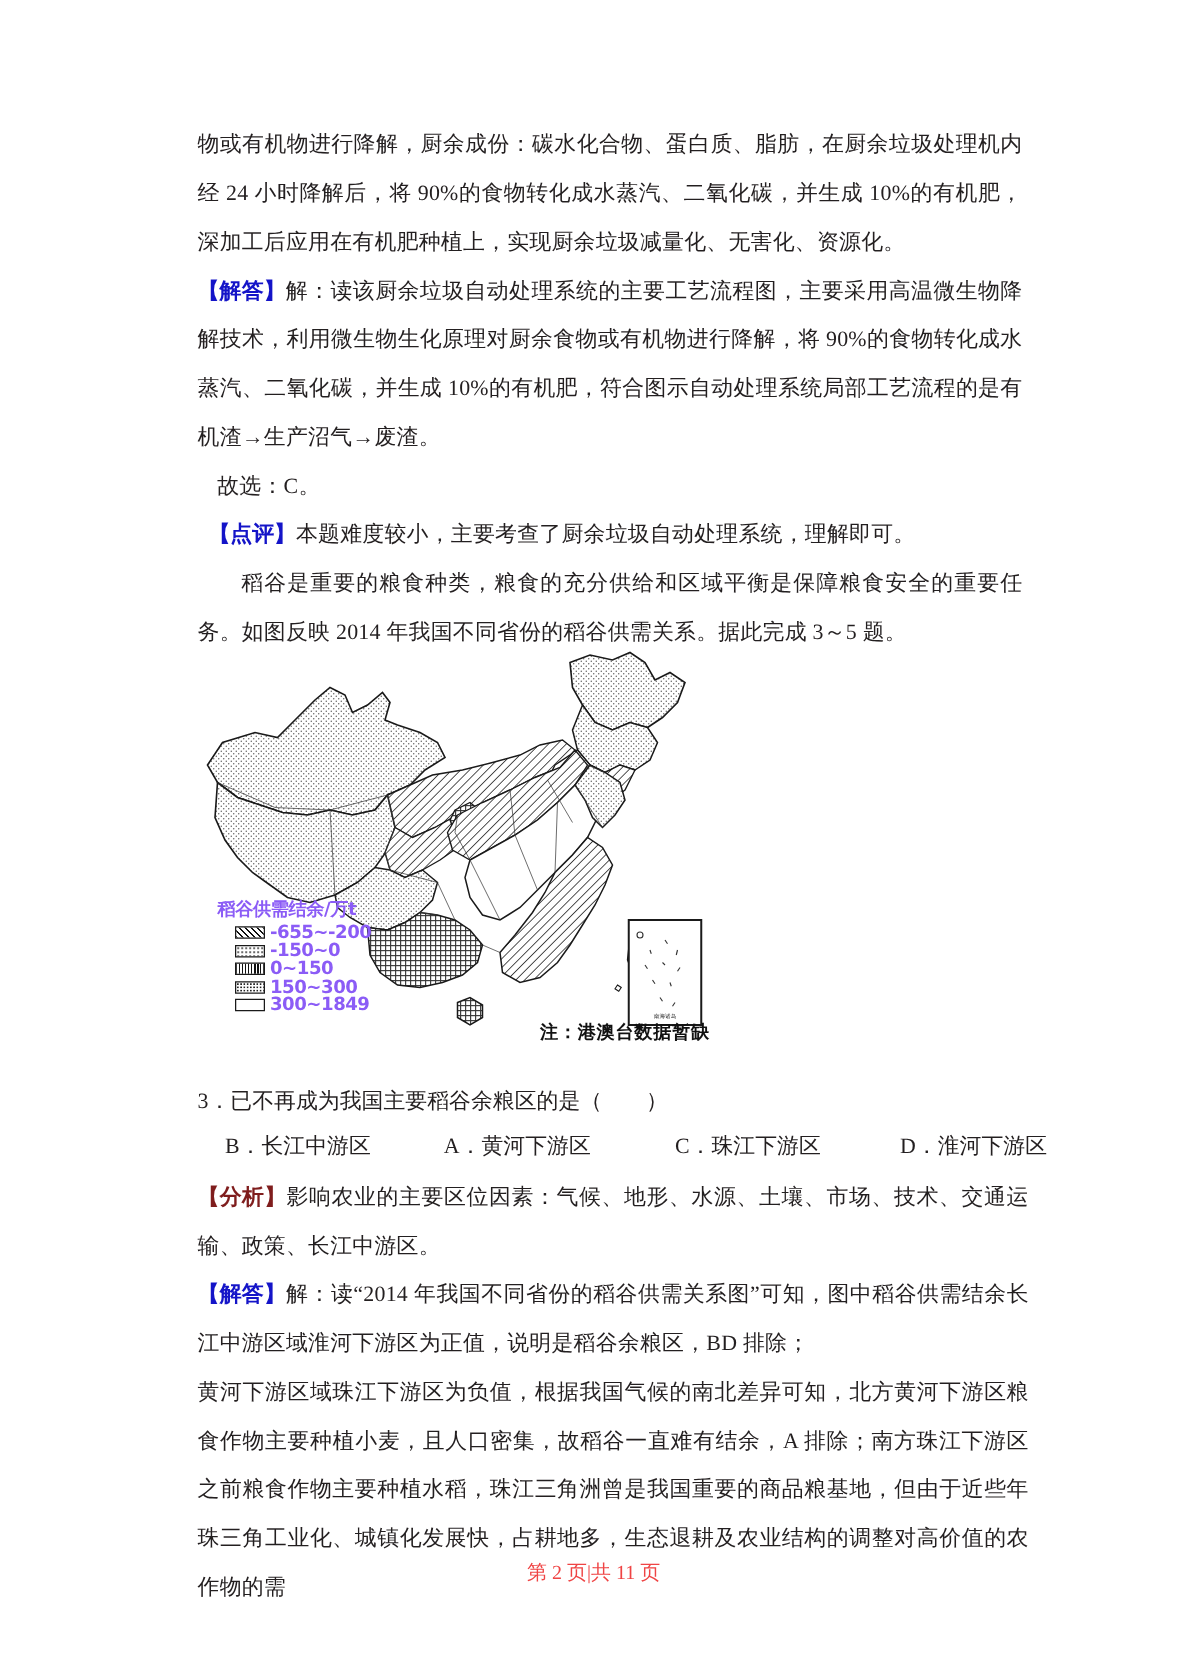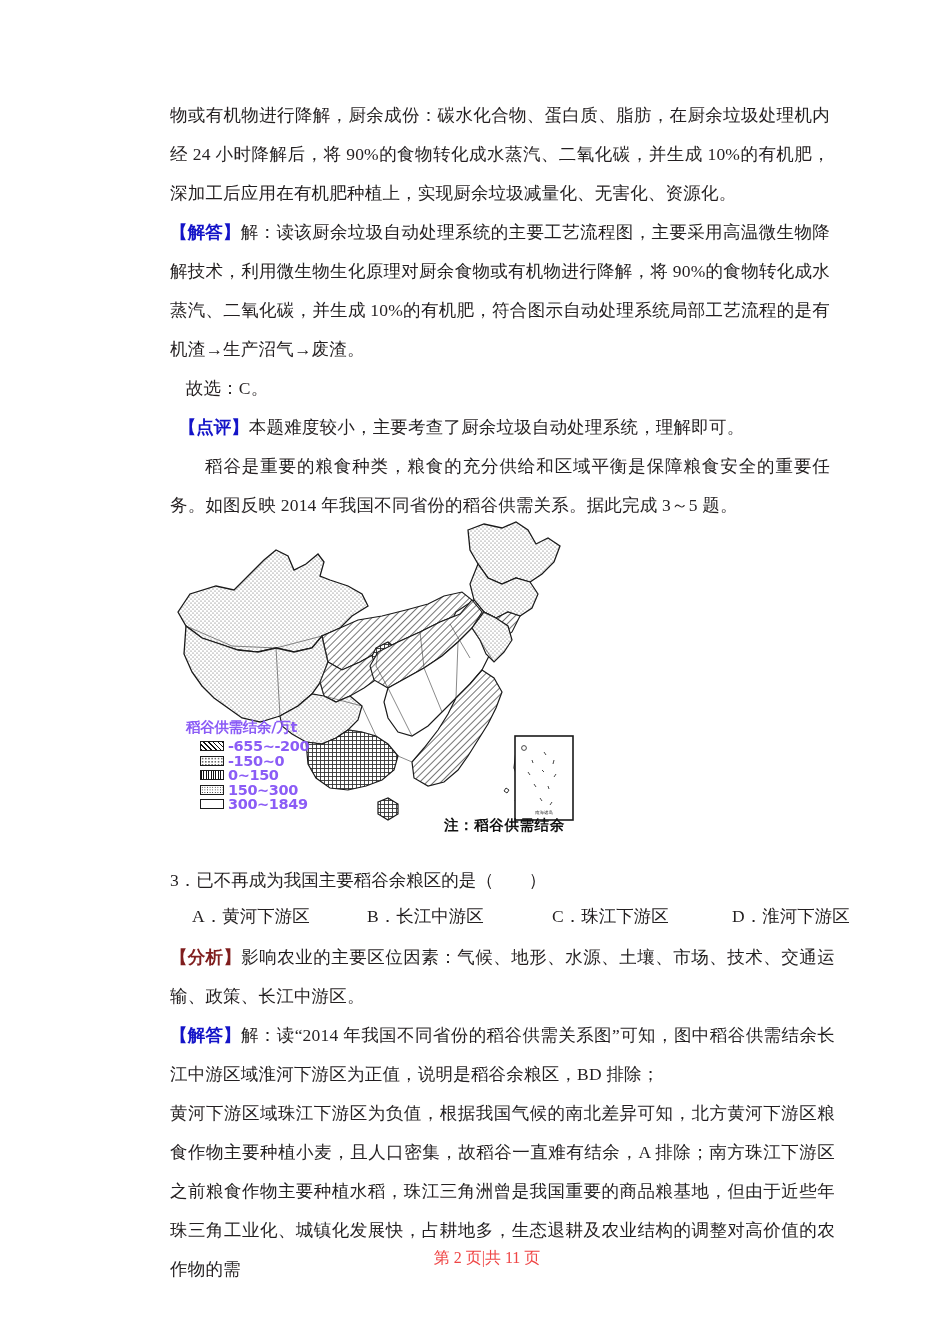--- a/index.html
+++ b/index.html
@@ -10,21 +10,21 @@
   body {
     width: 950px;
     height: 1344px;
     position: relative;
     font-family: "Liberation Serif", "DejaVu Serif", serif;
     color: #231f20;
     overflow: hidden;
   }
   .page {
     position: absolute;
-    left: 12px; top: 0;
+    left: 0; top: 0;
     width: 770px;
     height: 1344px;
   }
   .content {
     position: absolute;
     left: 158px;
     top: 96px;
     width: 660px;
   }
   p.line {
@@ -293,28 +293,28 @@
       <div class="legend-row">
         <span class="swatch sw-densedot"></span>
         <span class="legend-label">150~300</span>
       </div>
       <div class="legend-row">
         <span class="swatch sw-blank"></span>
         <span class="legend-label">300~1849</span>
       </div>
     </div>
 
-    <div class="note">注：稻谷供需结余</div>
+    <div class="note">注：港澳台数据暂缺</div>
   </div>
 
   <div class="qblock">
     <p class="qline"><span>3．</span><span>已不再成为我国主要稻谷余粮区的是（　　）</span></p>
     <div class="options">
+      <span class="opt">B．长江中游区</span>
       <span class="opt">A．黄河下游区</span>
-      <span class="opt">B．长江中游区</span>
       <span class="opt">C．珠江下游区</span>
       <span class="opt">D．淮河下游区</span>
     </div>
   </div>
 
   <div class="content2">
     <p class="line"><span class="tag tag-analysis">【分析】</span><span>影响农业的主要区位因素：气候、地形、水源、土壤、市场、技术、交通运输、政策、长江中游区。</span></p>
 
     <p class="line"><span class="tag">【解答】</span><span>解：读“2014 年我国不同省份的稻谷供需关系图”可知，图中稻谷供需结余长江中游区域淮河下游区为正值，说明是稻谷余粮区，BD 排除；</span></p>
 

